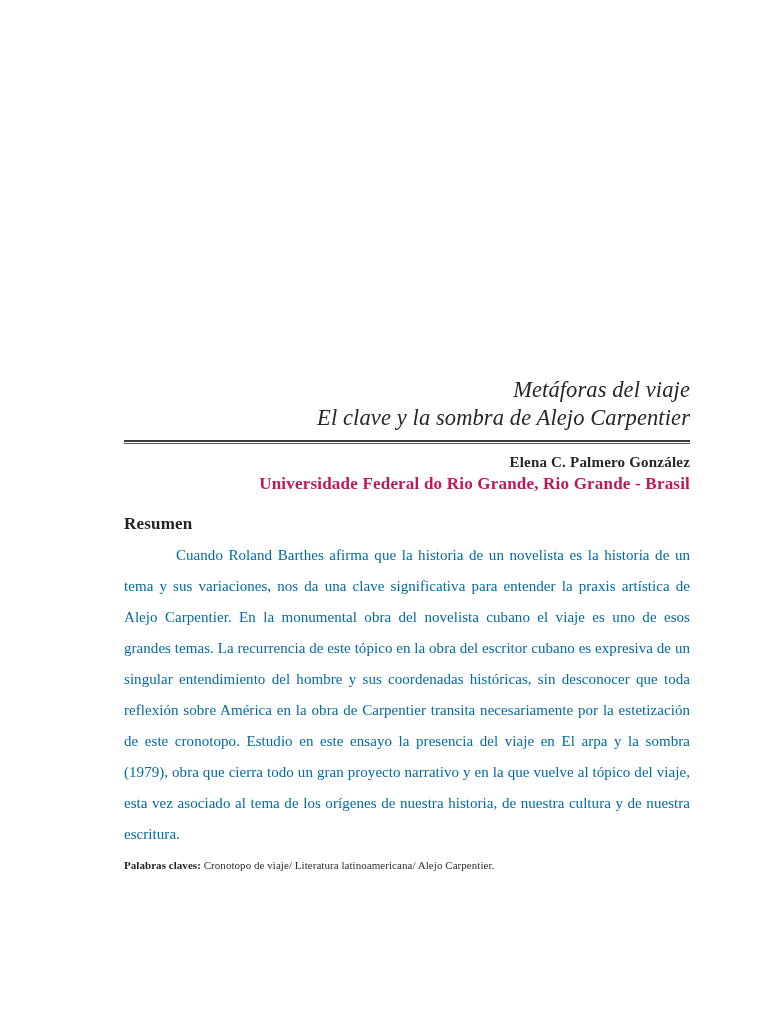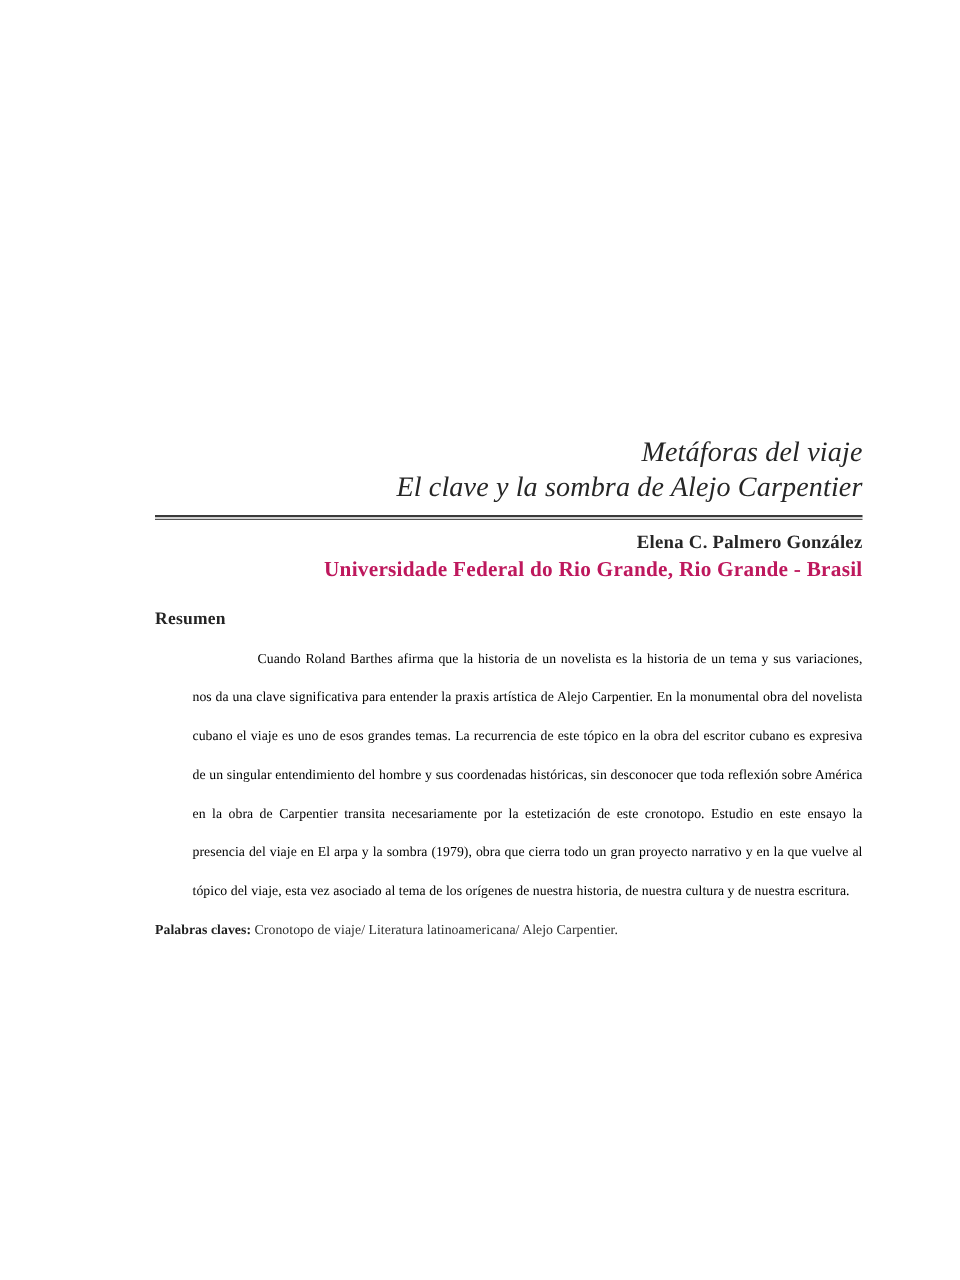--- a/index.html
+++ b/index.html
@@ -22,21 +22,21 @@
     margin: 0 auto;
     background: #ffffff;
     overflow: hidden;
     box-sizing: border-box;
   }
 
   
   .content {
     position: absolute;
     left: 124px;
-    top: 348px;
+    top: 376px;
     width: 566px;
   }
 
   
   .title-block {
     text-align: right;
     font-style: italic;
     font-size: 22.5px;
     line-height: 28px;
     color: #262626;
@@ -90,35 +90,34 @@
     line-height: 21px;
     letter-spacing: 0.2px;
     color: #be185d;
     font-weight: bold;
   }
 
   
   .section-heading {
     margin-top: 18px;
     font-weight: bold;
-    font-size: 14px;
+    font-size: 17px;
     line-height: 24px;
     letter-spacing: 0.2px;
     color: #242424;
   }
 
   .abstract {
     margin-top: 4px;
-    font-size: 11px;
+    font-size: 15px;
     line-height: 31px;
     text-align: justify;
     text-justify: inter-word;
-    color: #000000;
+    color: #0369a1;
     letter-spacing: 0.05px;
-    margin-left: 30px;
   }
 
   .abstract p {
     margin: 0;
     text-indent: 52px;
   }
 
   .keywords {
     margin-top: 0;
     font-size: 11px;

